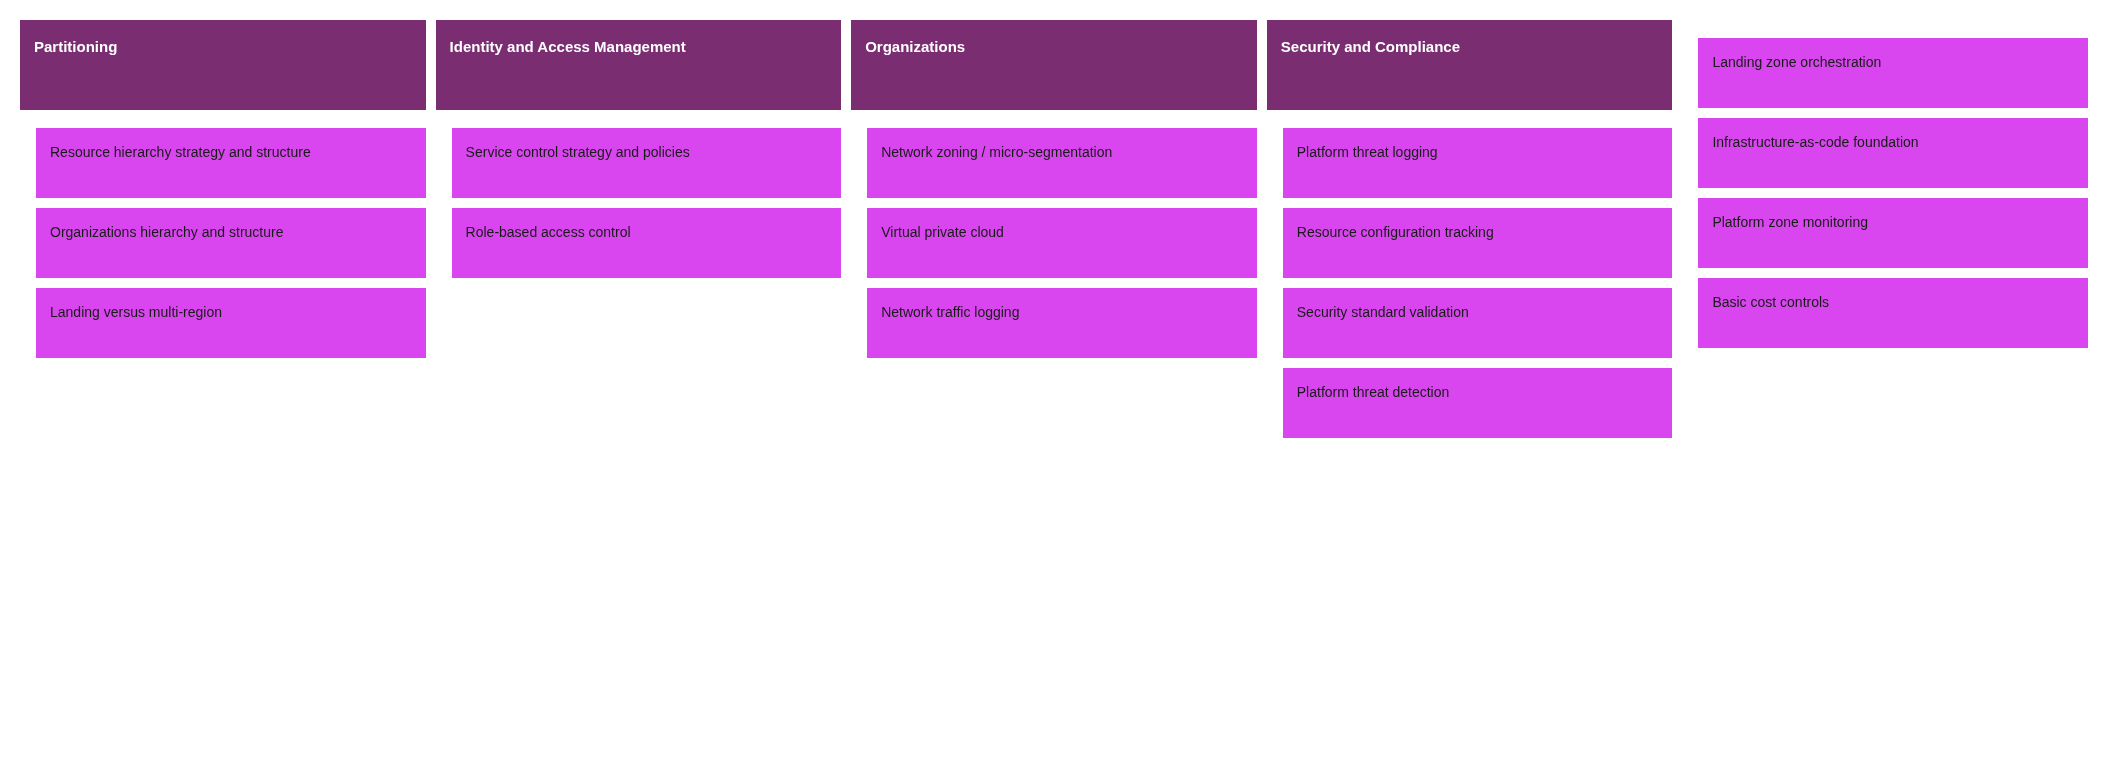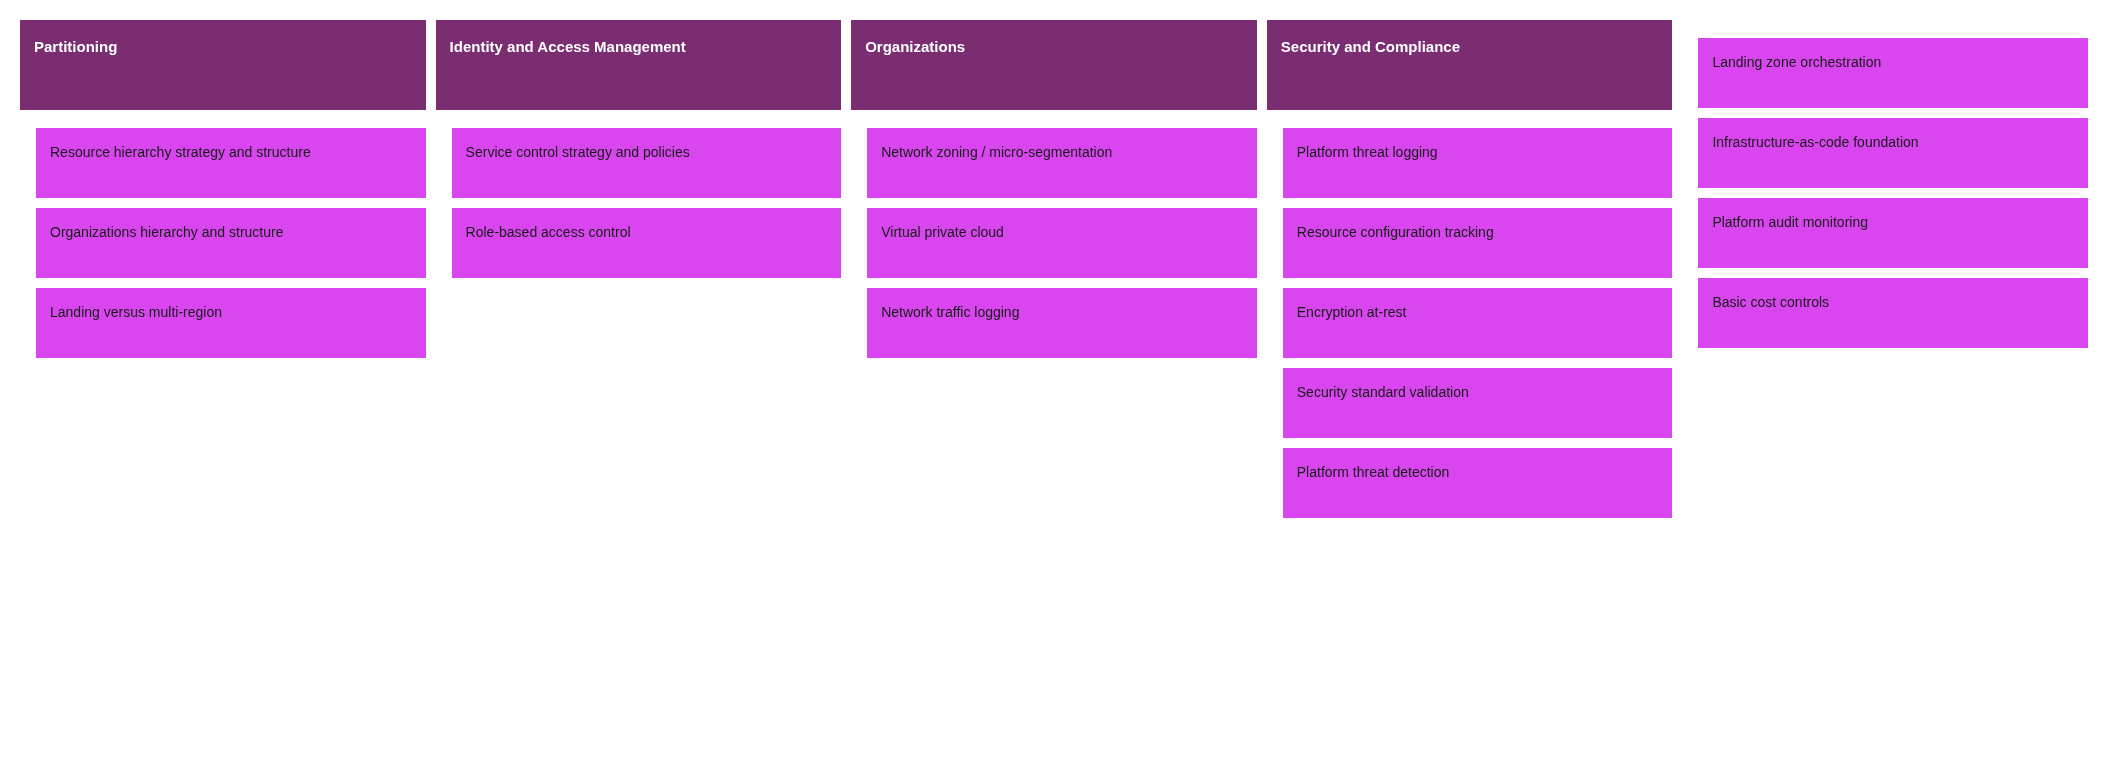--- a/index.html
+++ b/index.html
@@ -83,26 +83,25 @@
         <div class="cell-item">Network zoning / micro-segmentation</div>
         <div class="cell-item">Virtual private cloud</div>
         <div class="cell-item">Network traffic logging</div>
       </div>
     </div>
     <div class="column">
       <div class="column-header">Security and Compliance</div>
       <div class="items-area">
         <div class="cell-item">Platform threat logging</div>
         <div class="cell-item">Resource configuration tracking</div>
-        <div class="cell-item">Encryption at-rest</div>
         <div class="cell-item">Security standard validation</div>
         <div class="cell-item">Platform threat detection</div>
       </div>
     </div>
     <div class="column">
       <div class="items-area">
         <div class="cell-item">Landing zone orchestration</div>
         <div class="cell-item">Infrastructure-as-code foundation</div>
-        <div class="cell-item">Platform audit monitoring</div>
+        <div class="cell-item">Platform zone monitoring</div>
         <div class="cell-item">Basic cost controls</div>
       </div>
     </div>
   </div>
 
 </body></html>

